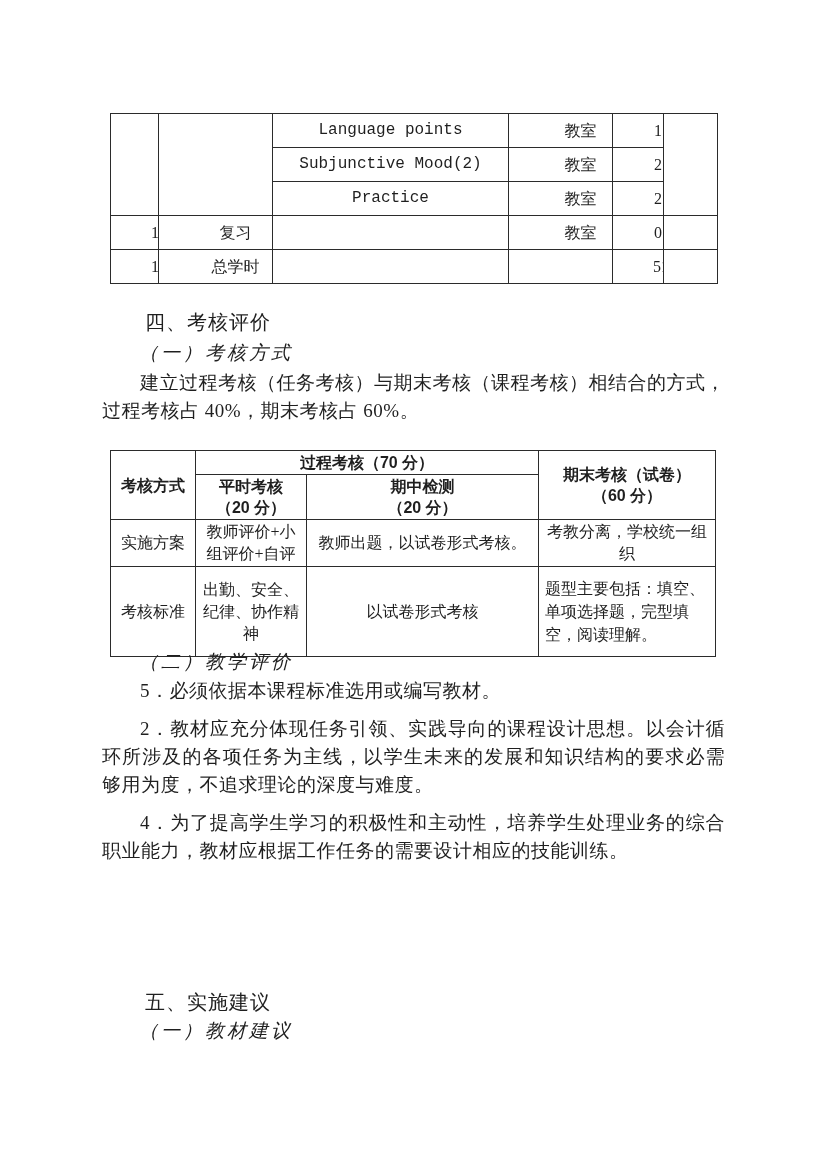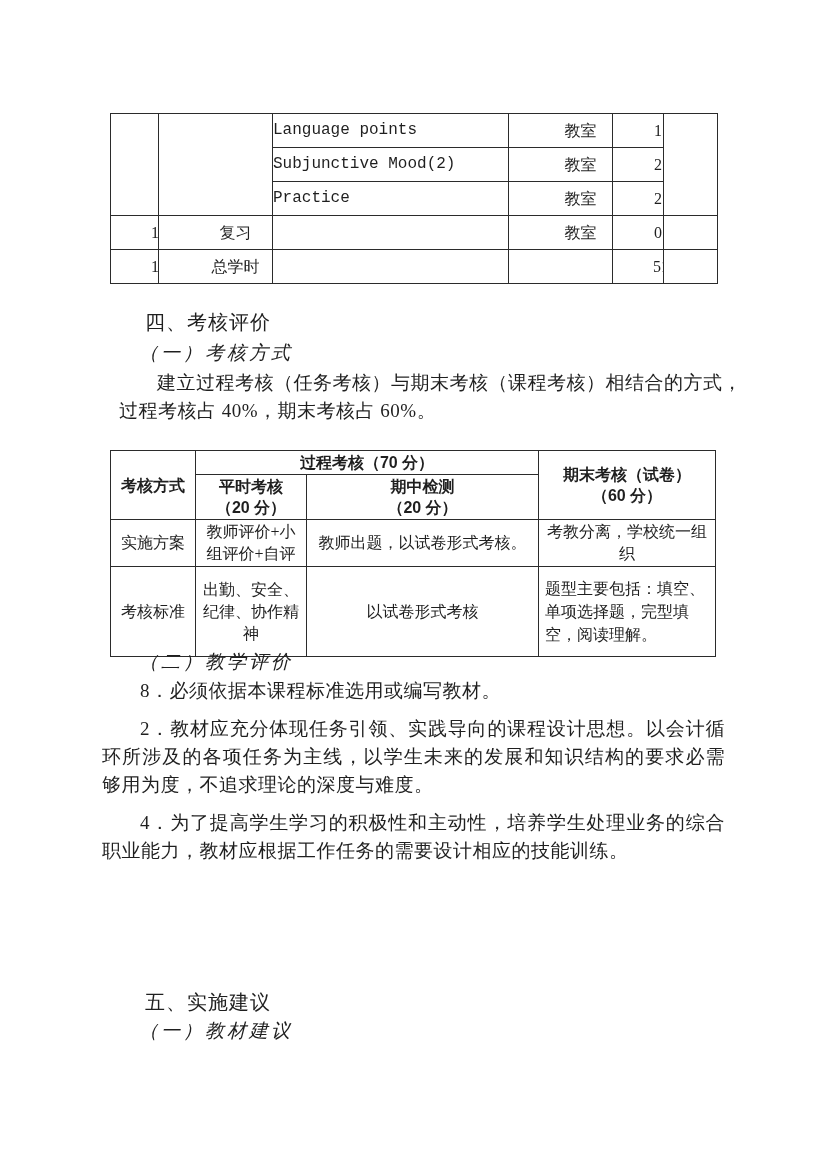--- a/index.html
+++ b/index.html
@@ -24,21 +24,21 @@
     font-size: 16px;
     line-height: 21px;
     overflow: hidden;
   }
   .tbl1 { left: 110px; top: 113px; width: 607px; }
   .tbl1 tr { height: 34px; }
   .tbl2 { left: 110px; top: 450px; width: 605px; }
 
   td.c { text-align: center; padding-left: 40px; }
   td.topic {
-    text-align: left;
+    text-align: center;
     font-family: "Liberation Mono", "DejaVu Sans Mono", monospace;
     font-size: 15px;
     letter-spacing: 0px;
   }
   td.num { font-size: 16px; }
 
   .tbl2 tr.r-h1 { height: 23px; }
   .tbl2 tr.r-h2 { height: 44px; }
   .tbl2 tr.r-b1 { height: 45px; }
   .tbl2 tr.r-b2 { height: 70px; }
@@ -125,21 +125,21 @@
       <td class="c num">51</td>
       <td></td>
     </tr>
   </tbody>
 </table>
 
 <div class="abs h-black" style="left:145px; top:310px;">四、考核评价</div>
 
 <div class="abs h-kai" style="left:139px; top:341px;">（一）考核方式</div>
 
-<div class="abs para" style="left:102px; top:369px; width:623px;margin-left:17px;">建立过程考核（任务考核）与期末考核（课程考核）相结合的方式，过程考核占 40%，期末考核占 60%。</div>
+<div class="abs para" style="left:102px; top:369px; width:623px;">建立过程考核（任务考核）与期末考核（课程考核）相结合的方式，过程考核占 40%，期末考核占 60%。</div>
 
 <table class="tbl tbl2 abs">
   <colgroup>
     <col style="width:85px">
       <col style="width:111px">
       <col style="width:232px">
       <col style="width:177px">
   </colgroup>
   <tbody>
     <tr class="r-h1">
@@ -171,20 +171,20 @@
       <td class="body-cell">出勤、安全、纪律、协作精神</td>
       <td class="body-cell">以试卷形式考核</td>
       <td class="body-left">题型主要包括：填空、单项选择题，完型填空，阅读理解。</td>
     </tr>
   </tbody>
 </table>
 
 <div class="abs h-kai" style="left:139px; top:650px;">（二）教学评价</div>
 
 <div class="abs items" style="left:102px; top:677px; width:623px;">
-  <p class="para">8．必须依据本课程标准选用或编写教材。</p>
+  <p class="para">5．必须依据本课程标准选用或编写教材。</p>
   <p class="para">2．教材应充分体现任务引领、实践导向的课程设计思想。以会计循环所涉及的各项任务为主线，以学生未来的发展和知识结构的要求必需够用为度，不追求理论的深度与难度。</p>
   <p class="para">4．为了提高学生学习的积极性和主动性，培养学生处理业务的综合职业能力，教材应根据工作任务的需要设计相应的技能训练。</p>
 </div>
 
 <div class="abs h-black" style="left:145px; top:990px;">五、实施建议</div>
 
 <div class="abs h-kai" style="left:139px; top:1019px;">（一）教材建议</div>
 
 </body></html>

